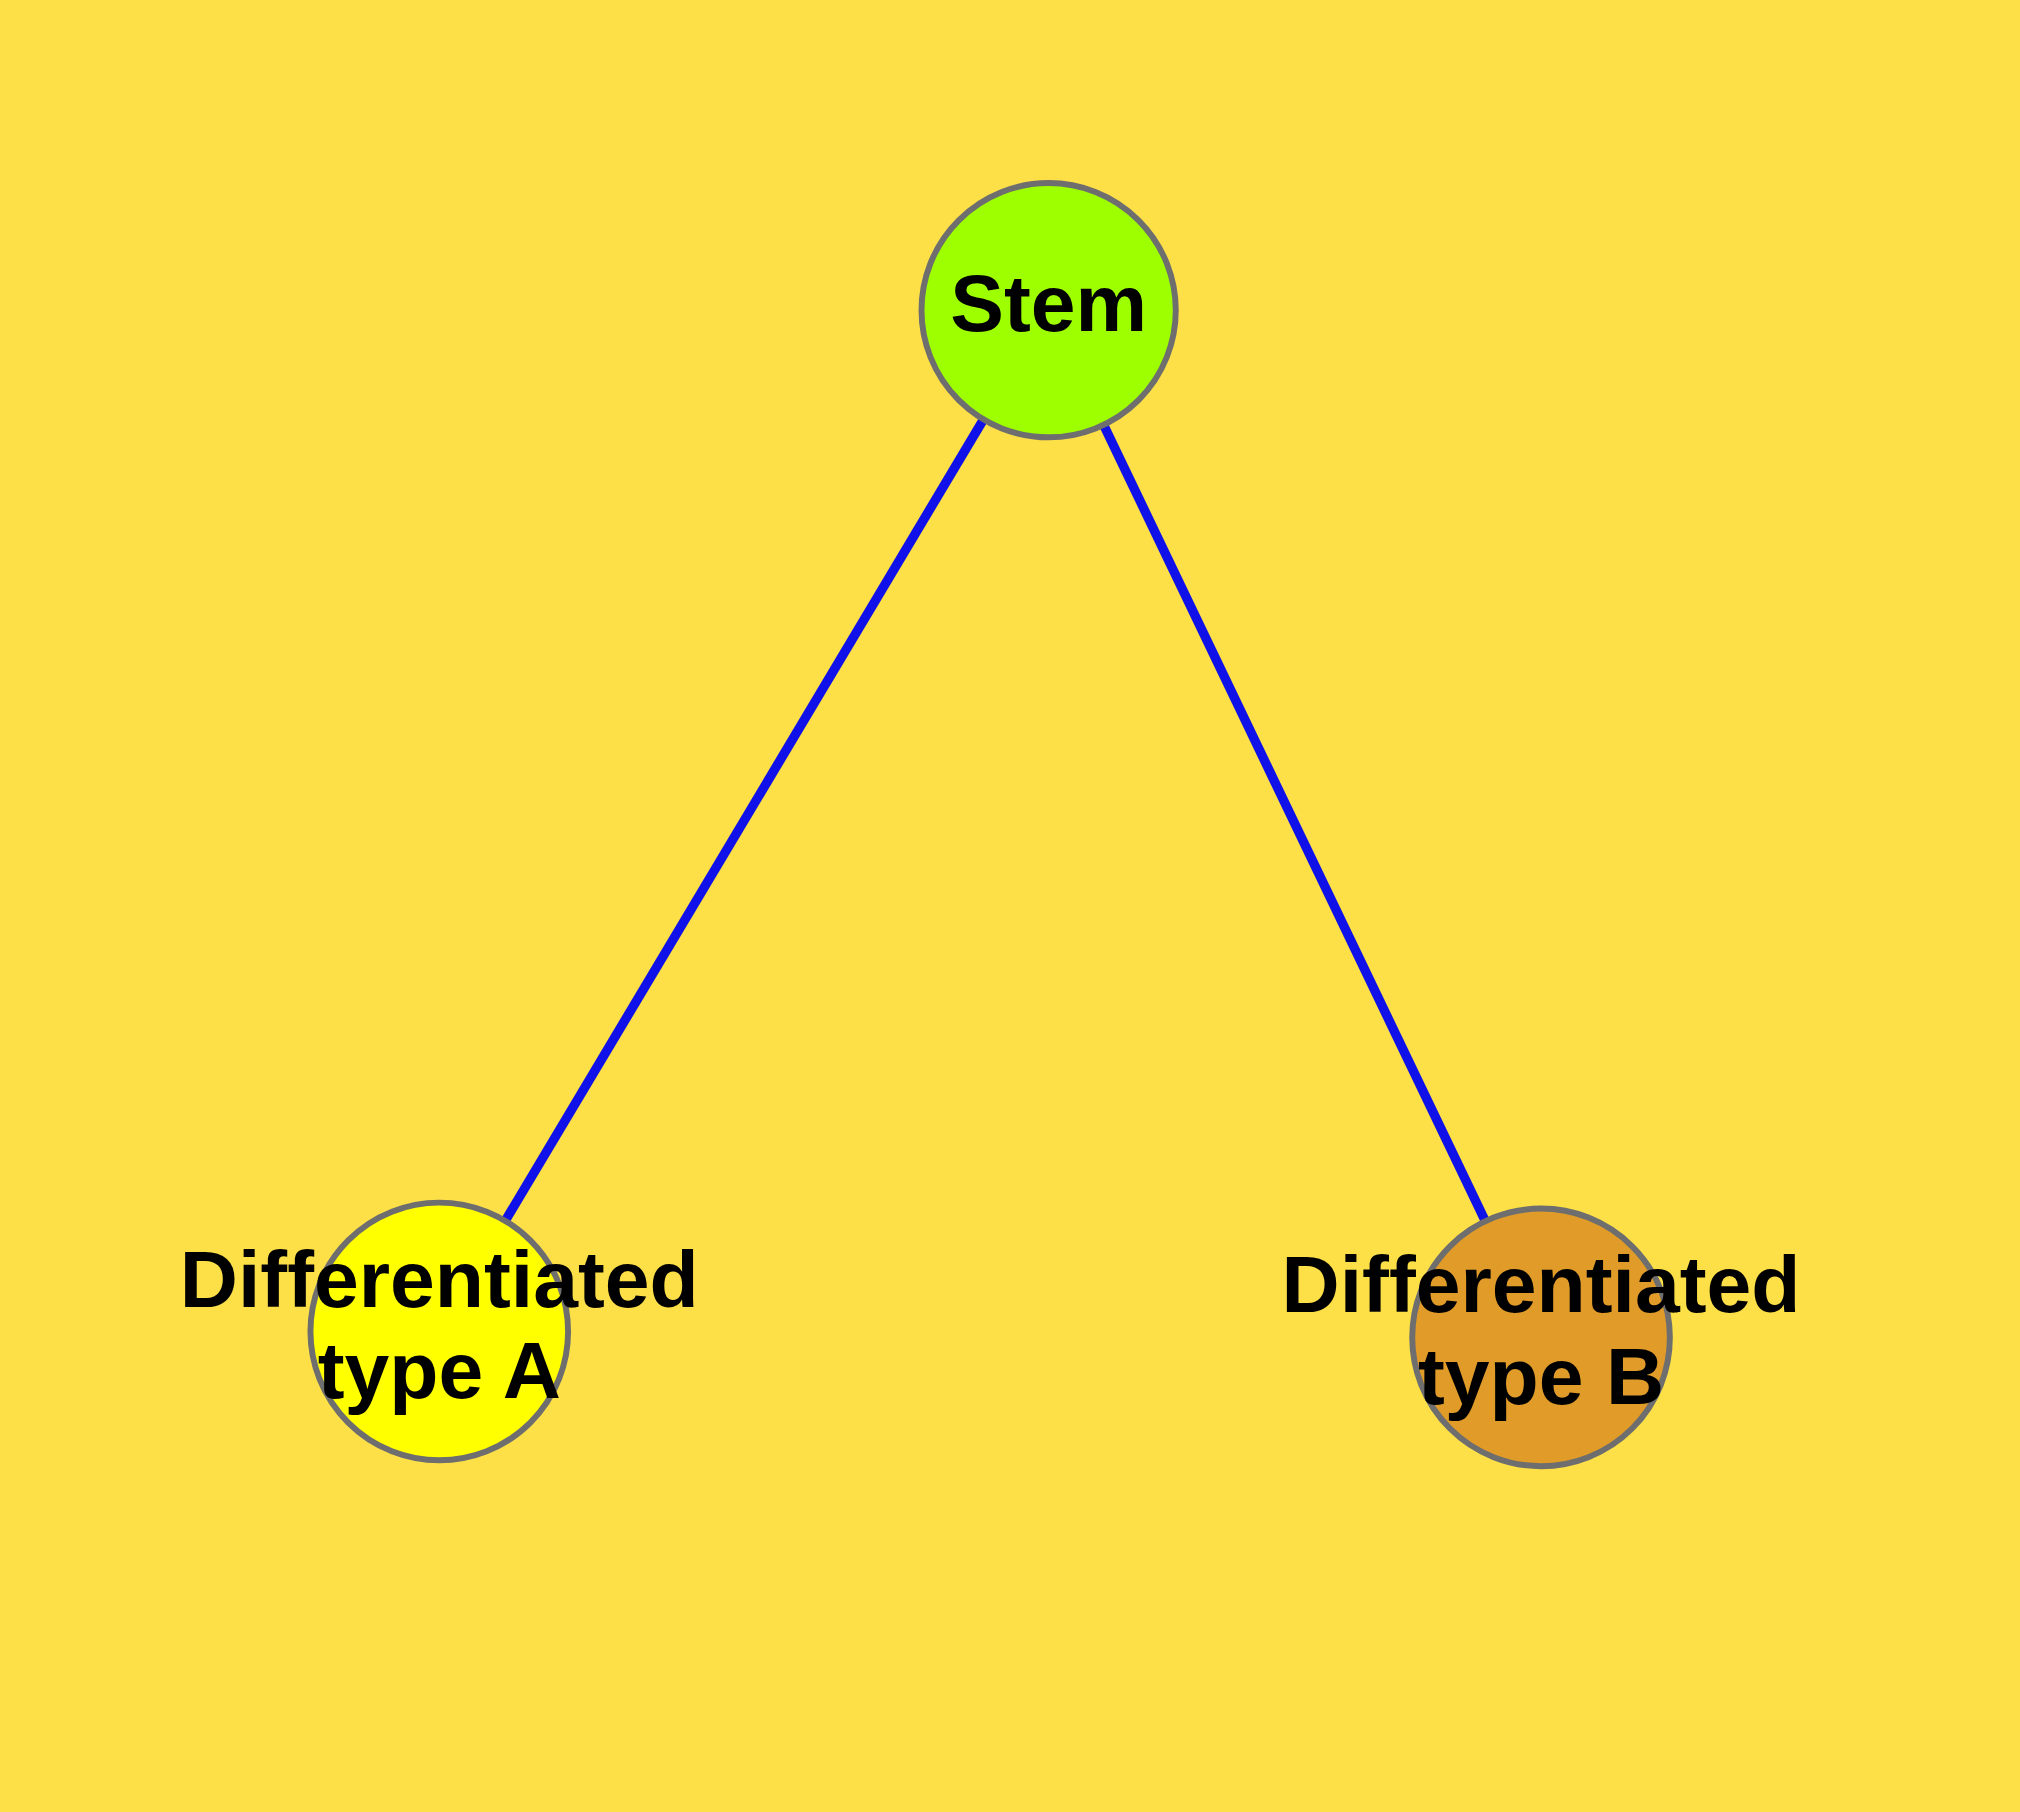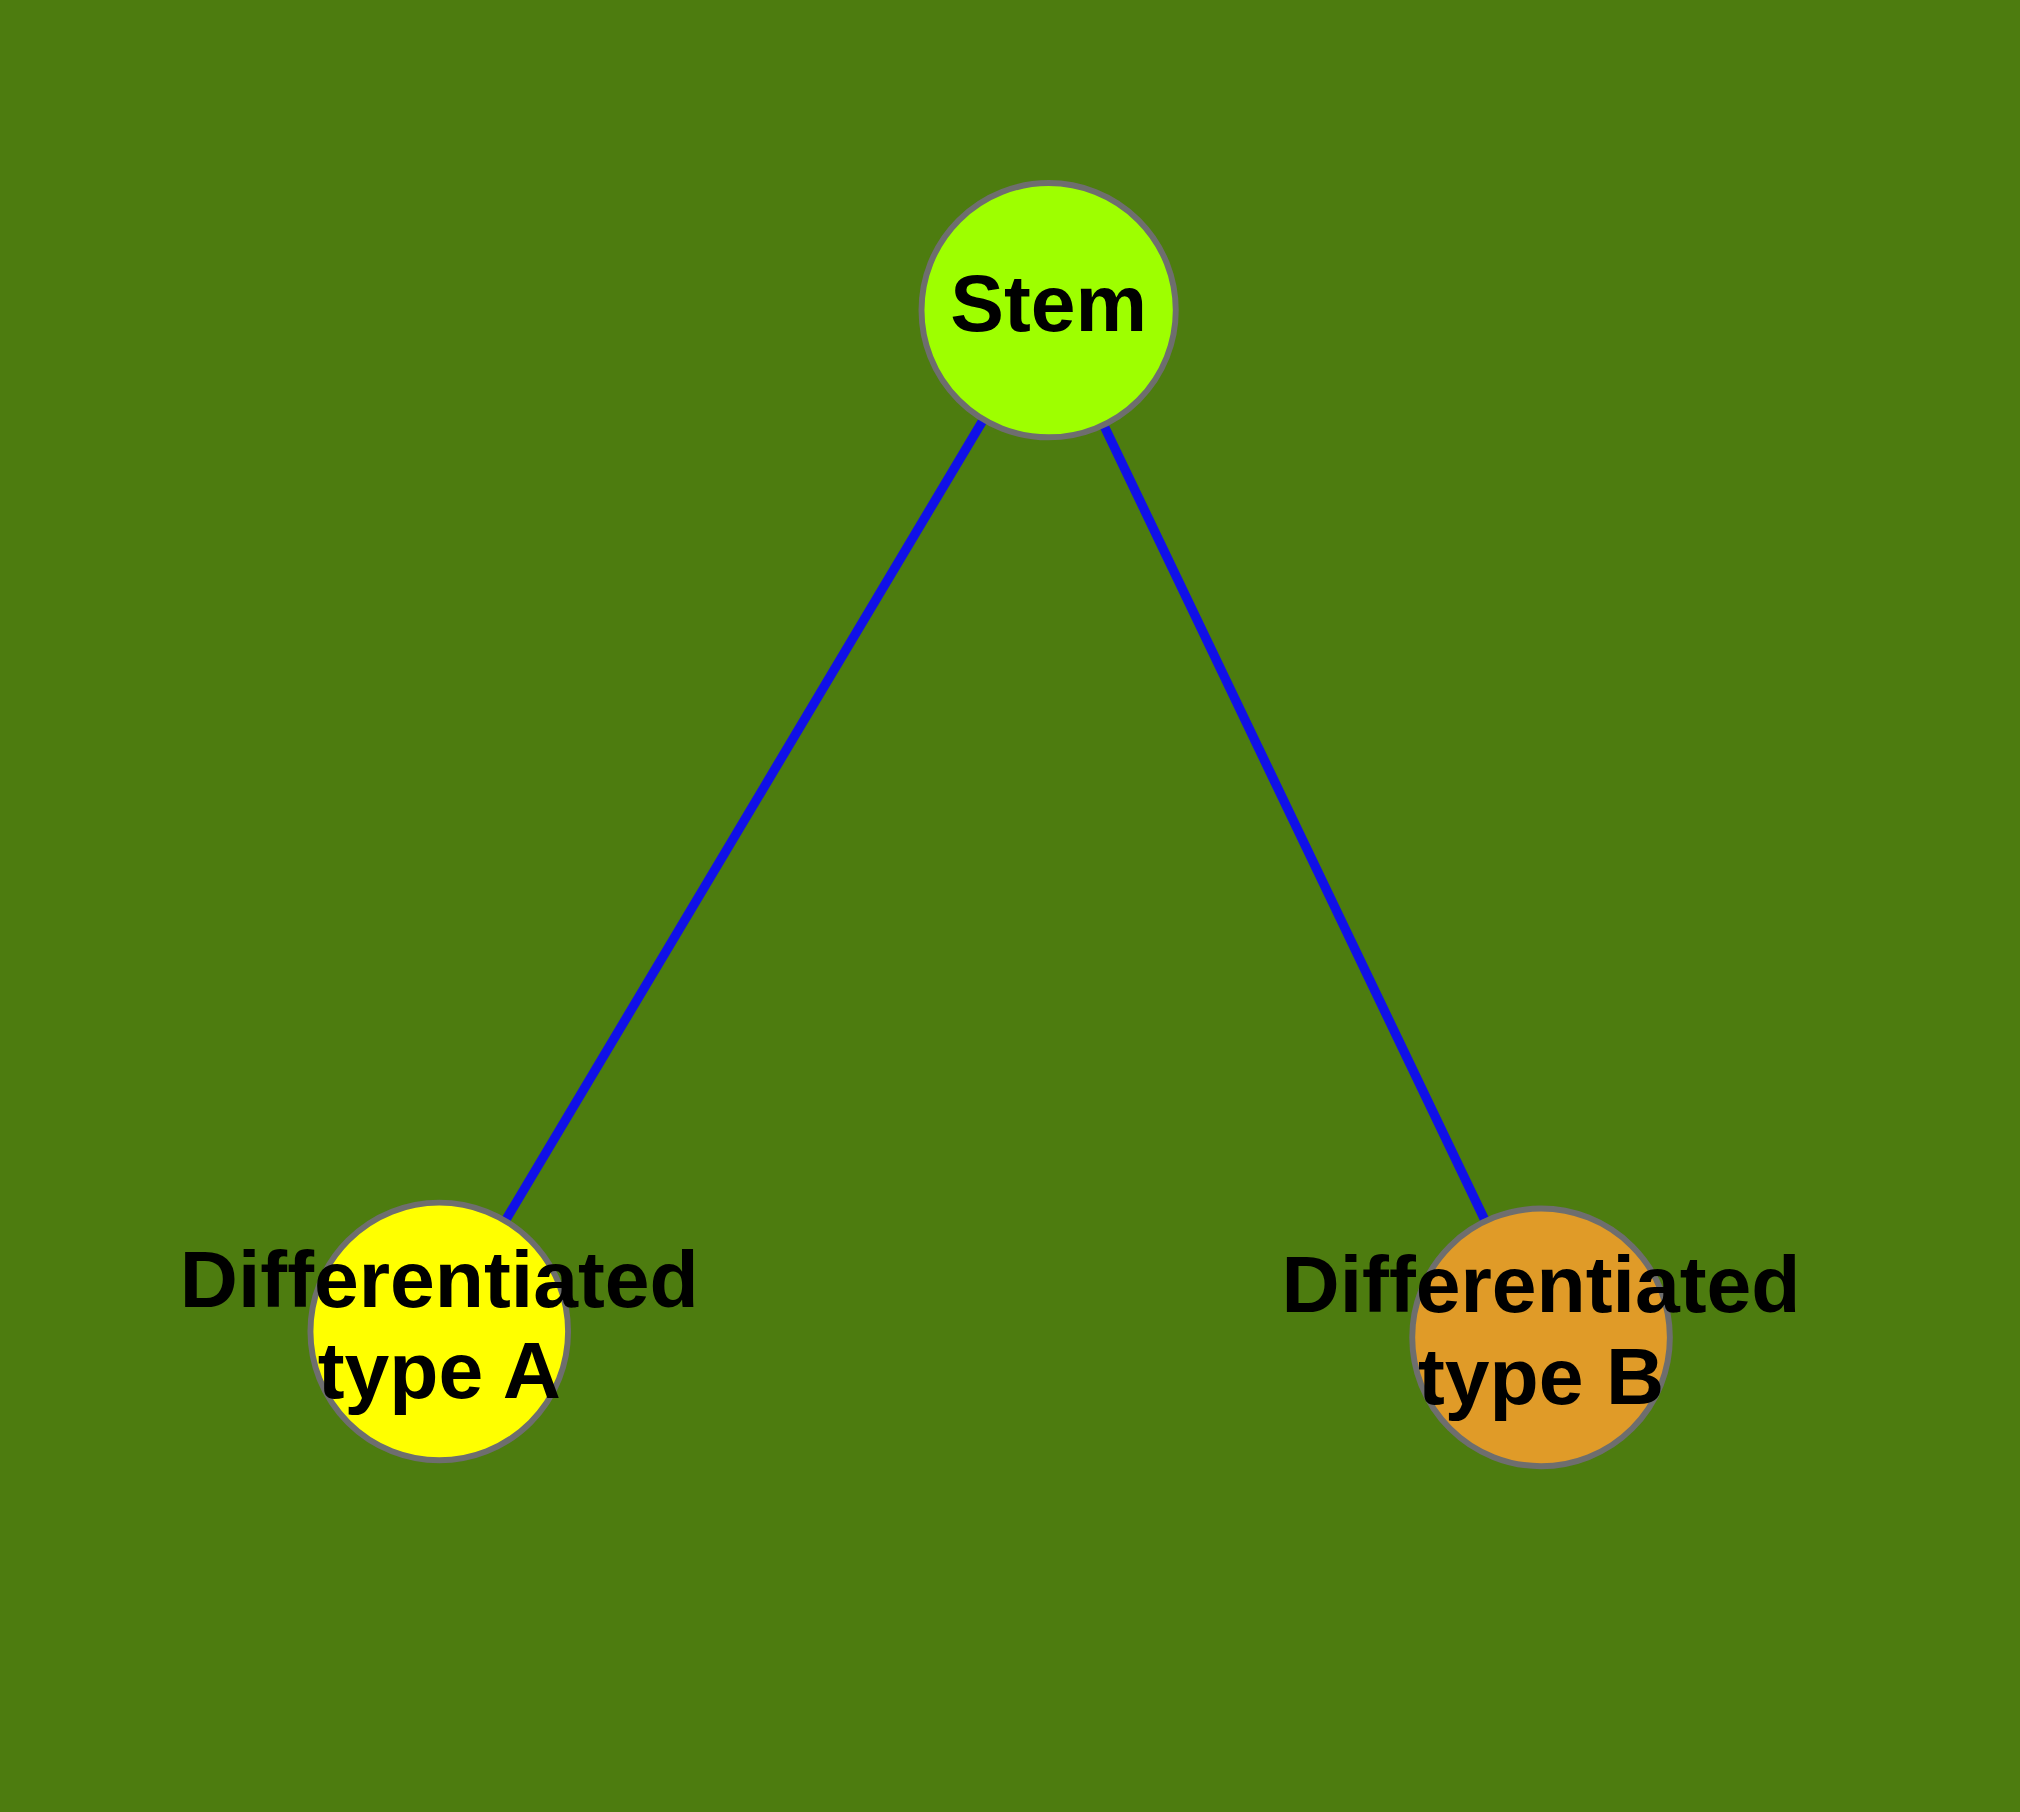--- a/index.html
+++ b/index.html
@@ -28,21 +28,21 @@
     font-weight: bold;
     fill: #000000;
     text-anchor: middle;
     dominant-baseline: middle;
     white-space: pre;
   }
 </style>
 </head>
 <body>
 
-<div id="canvas" style="width: 2021px; height: 1812px; background: #4d7c0f;">
+<div id="canvas" style="width: 2021px; height: 1812px; background: #fde047;">
   <svg id="graph-svg" viewBox="0 0 2384 2138">
     <g id="edges-layer">
         <line x1="1237" y1="366" x2="518" y2="1571" stroke="#1010e8" stroke-width="11" stroke-linecap="butt"></line>
         <line x1="1237" y1="366" x2="1818" y2="1578" stroke="#1010e8" stroke-width="11" stroke-linecap="butt"></line>
       </g>
     <g id="nodes-layer">
         <g>
           <circle cx="1237" cy="366" r="150" fill="#9eff00" stroke="#6e6e6e" stroke-width="7"></circle>
           <text class="node-label" x="1237" y="366" font-size="95" fill="#000000"><tspan x="1237" dy="0">Stem</tspan></text>
         </g>

